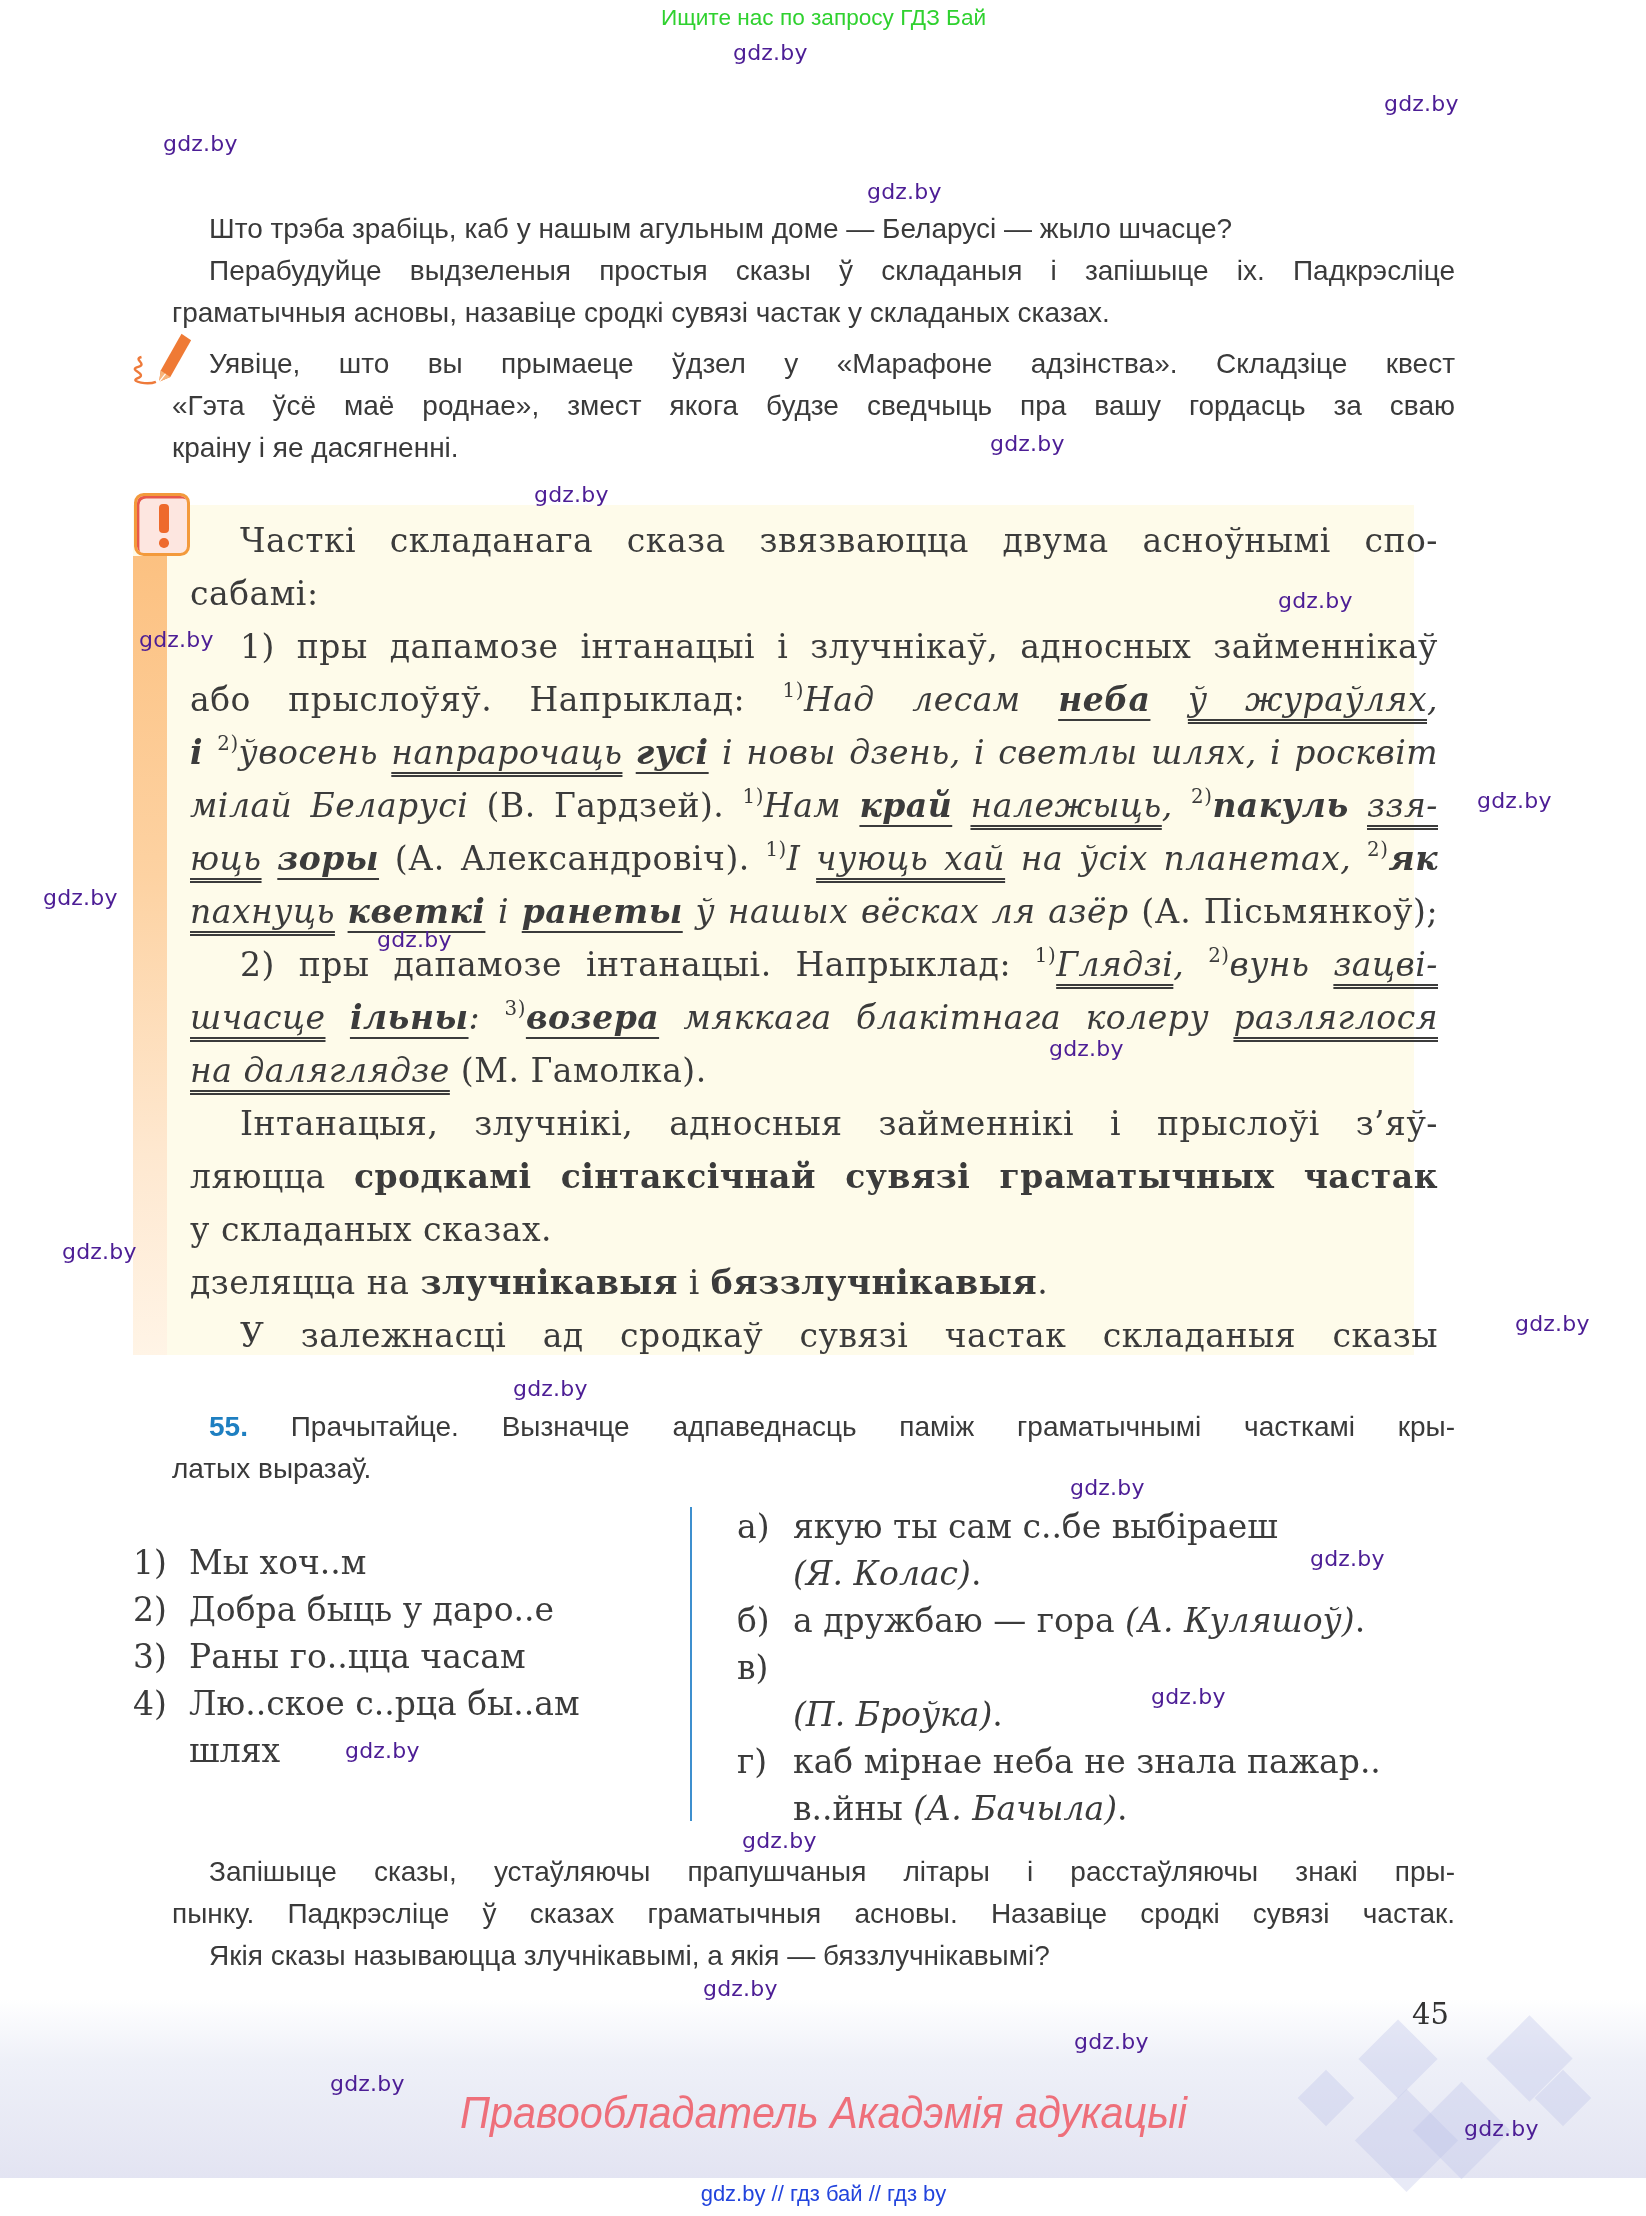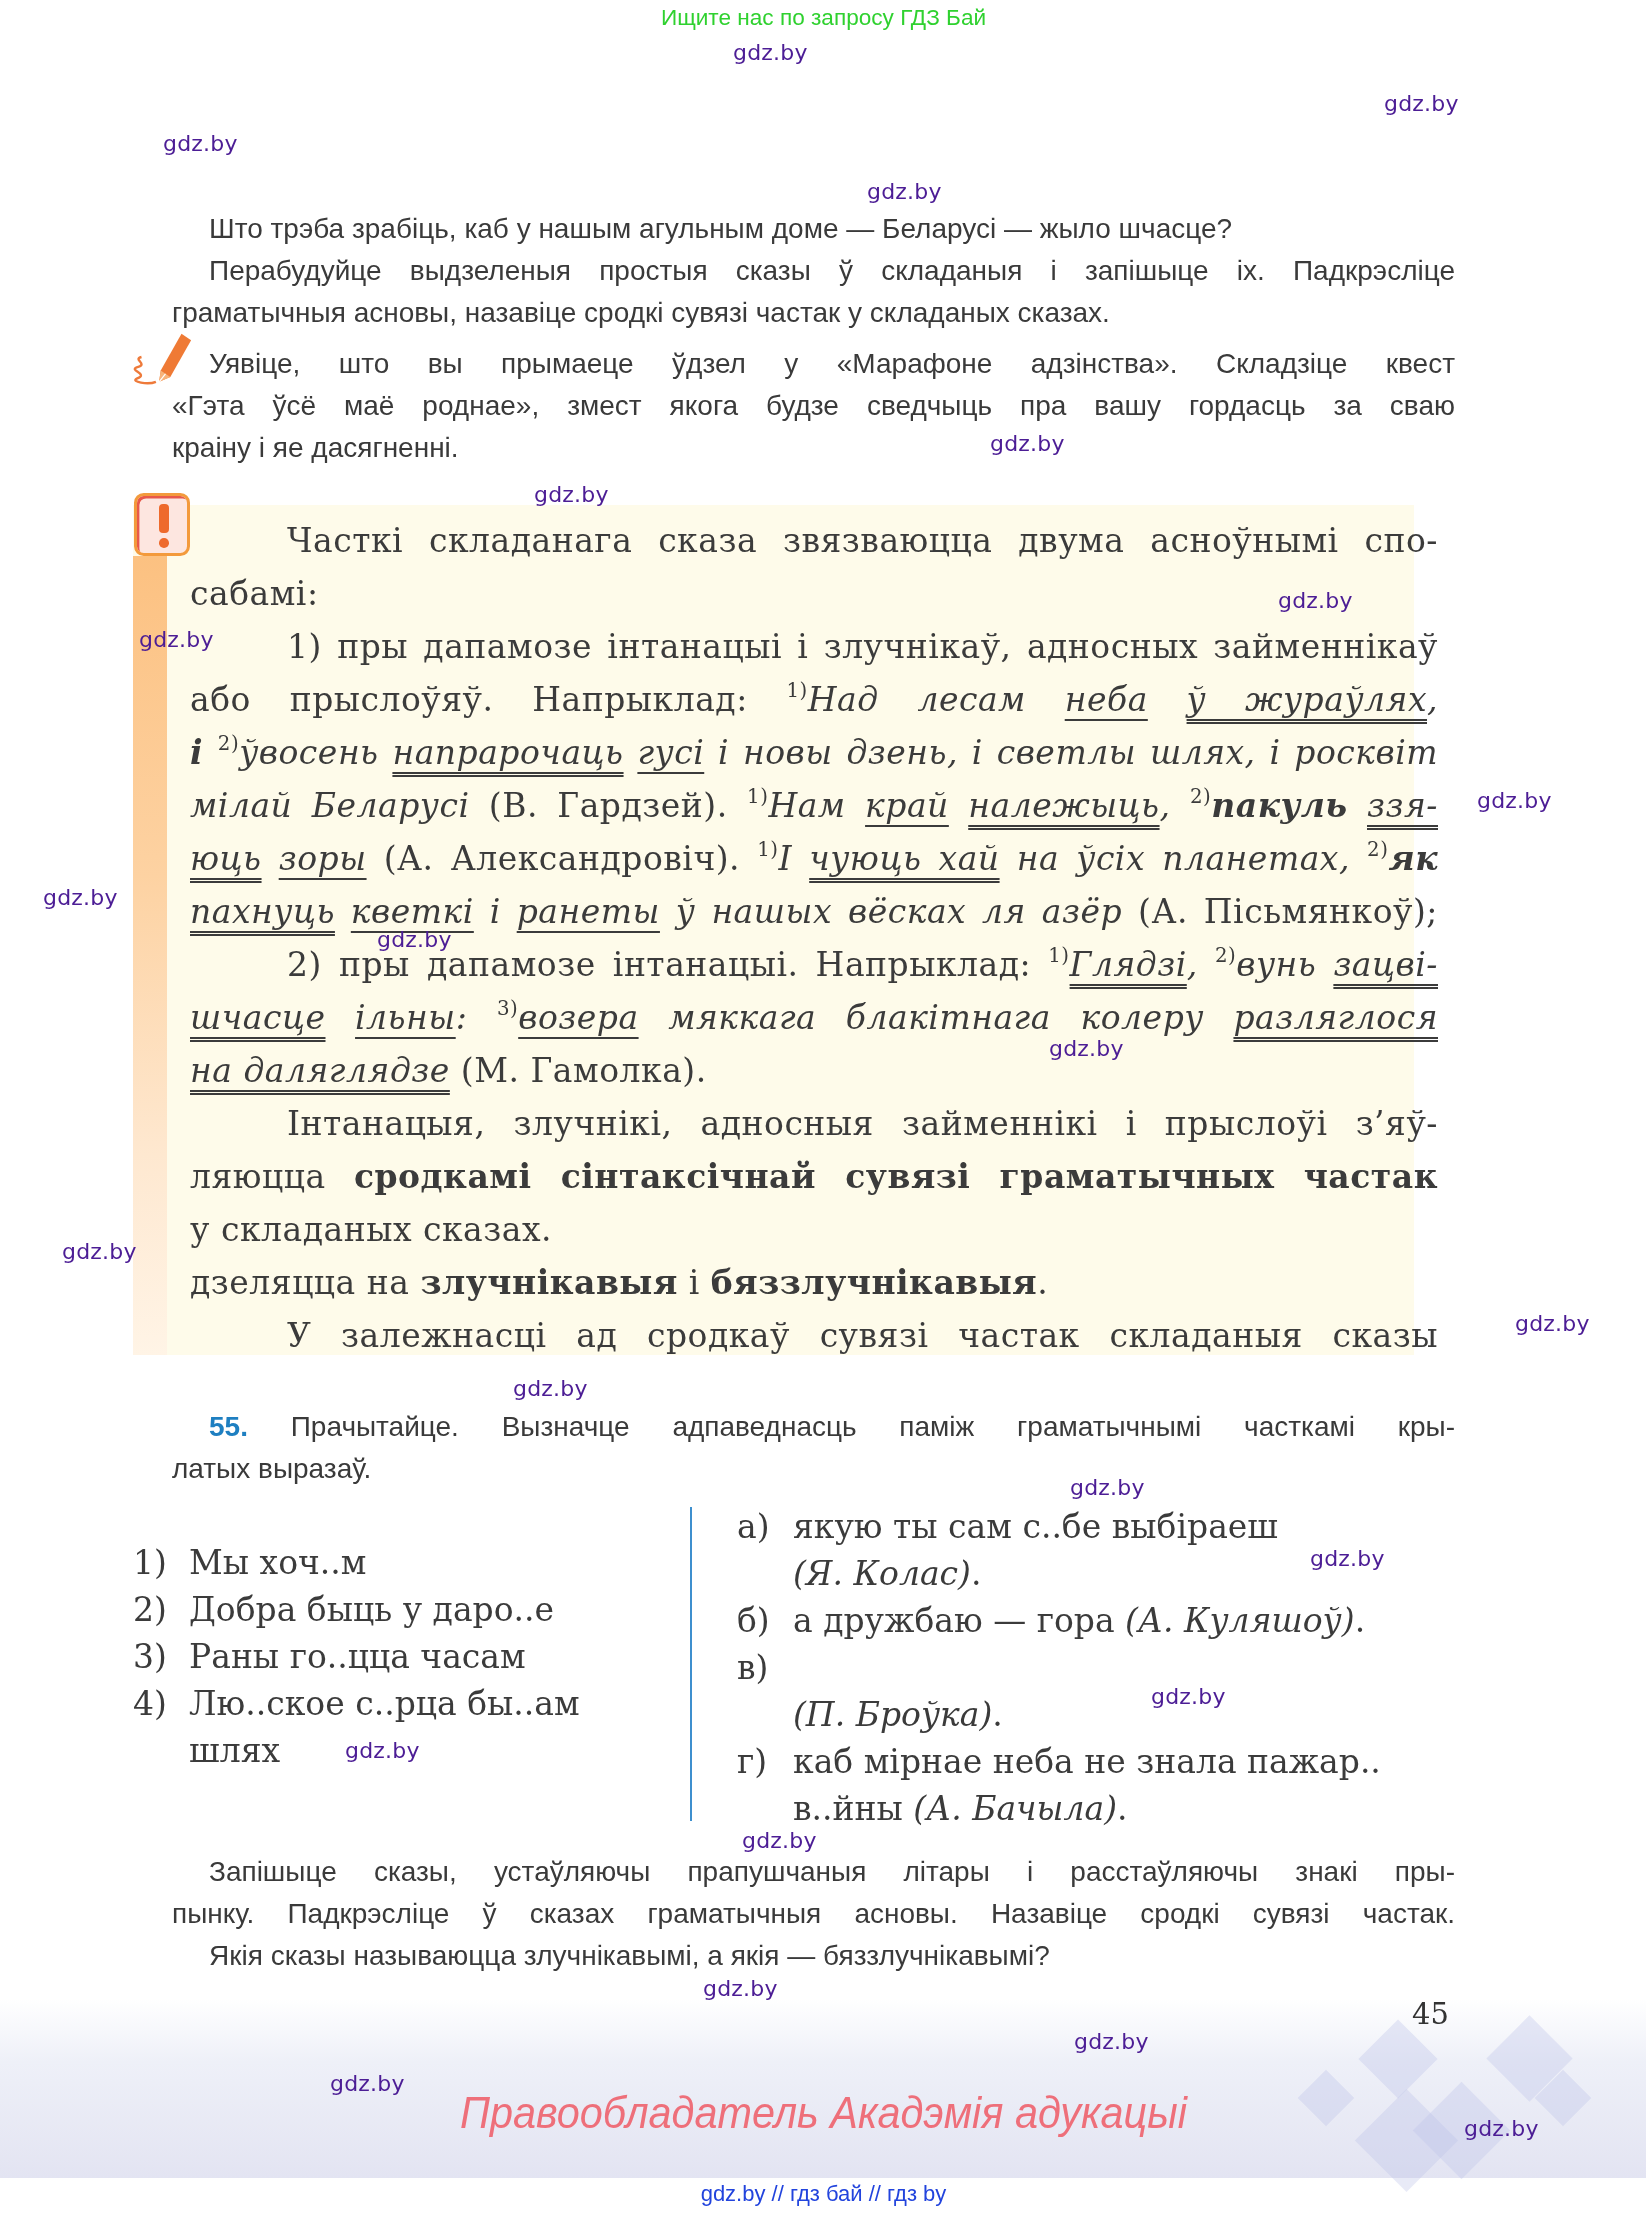--- a/index.html
+++ b/index.html
@@ -30,25 +30,25 @@
     border-radius: 9.7px; background: #fde6e0;
     border: 3.2px solid #f39a3c; box-shadow: inset 2.4px 2.4px 0 #e8584a;
     box-sizing: border-box;
   }
   .excl-icon .bar { position: absolute; left: 22px; top: 8px; width: 9.7px; height: 29px; background: #ee6a2c; border-radius: 4px; }
   .excl-icon .dot { position: absolute; left: 22px; top: 42px; width: 9.7px; height: 9.7px; background: #ee6a2c; border-radius: 50%; }
 
   .serif-block { position: absolute; left: 190px; width: 1248px; font-family: "DejaVu Serif", serif; font-size: 33px; line-height: 53px; color: #3b3b3b; letter-spacing: 0.5px; }
   .serif-block .line { display: block; white-space: nowrap; text-align: justify; text-align-last: justify; }
   .serif-block .line.last { text-align-last: left; }
-  .serif-block .indent { padding-left: 77px; margin-left: 20px; }
+  .serif-block .indent { padding-left: 50px; }
   .it { font-style: italic; }
   .b { font-weight: bold; }
   sup { font-size: 60%; vertical-align: 0.7em; line-height: 0; font-style: normal; }
-  .u1 { text-decoration: underline; text-decoration-thickness: 2.4px; text-underline-offset: 8px; }
+  .u1 { text-decoration: underline; text-decoration-thickness: 2.4px; text-underline-offset: 8px; font-weight: bold; }
   .u2 { text-decoration: underline double; text-decoration-thickness: 2.4px; text-underline-offset: 8px; }
 
   .ex-num { color: #1e7fc1; font-weight: bold; }
 
   .match-left { position: absolute; left: 133px; top: 1539px; font-family: "DejaVu Serif", serif; font-size: 33px; line-height: 47px; color: #3b3b3b; }
   .match-right { position: absolute; left: 737px; top: 1503px; font-family: "DejaVu Serif", serif; font-size: 33px; line-height: 47px; color: #3b3b3b; }
   .mrow { display: flex; white-space: nowrap; }
   .mrow .mk { width: 56px; flex: none; }
   .mrow .mt { flex: none; }
   .divider { position: absolute; left: 690px; top: 1507px; width: 1.6px; height: 314px; background: #3d8fce; }

